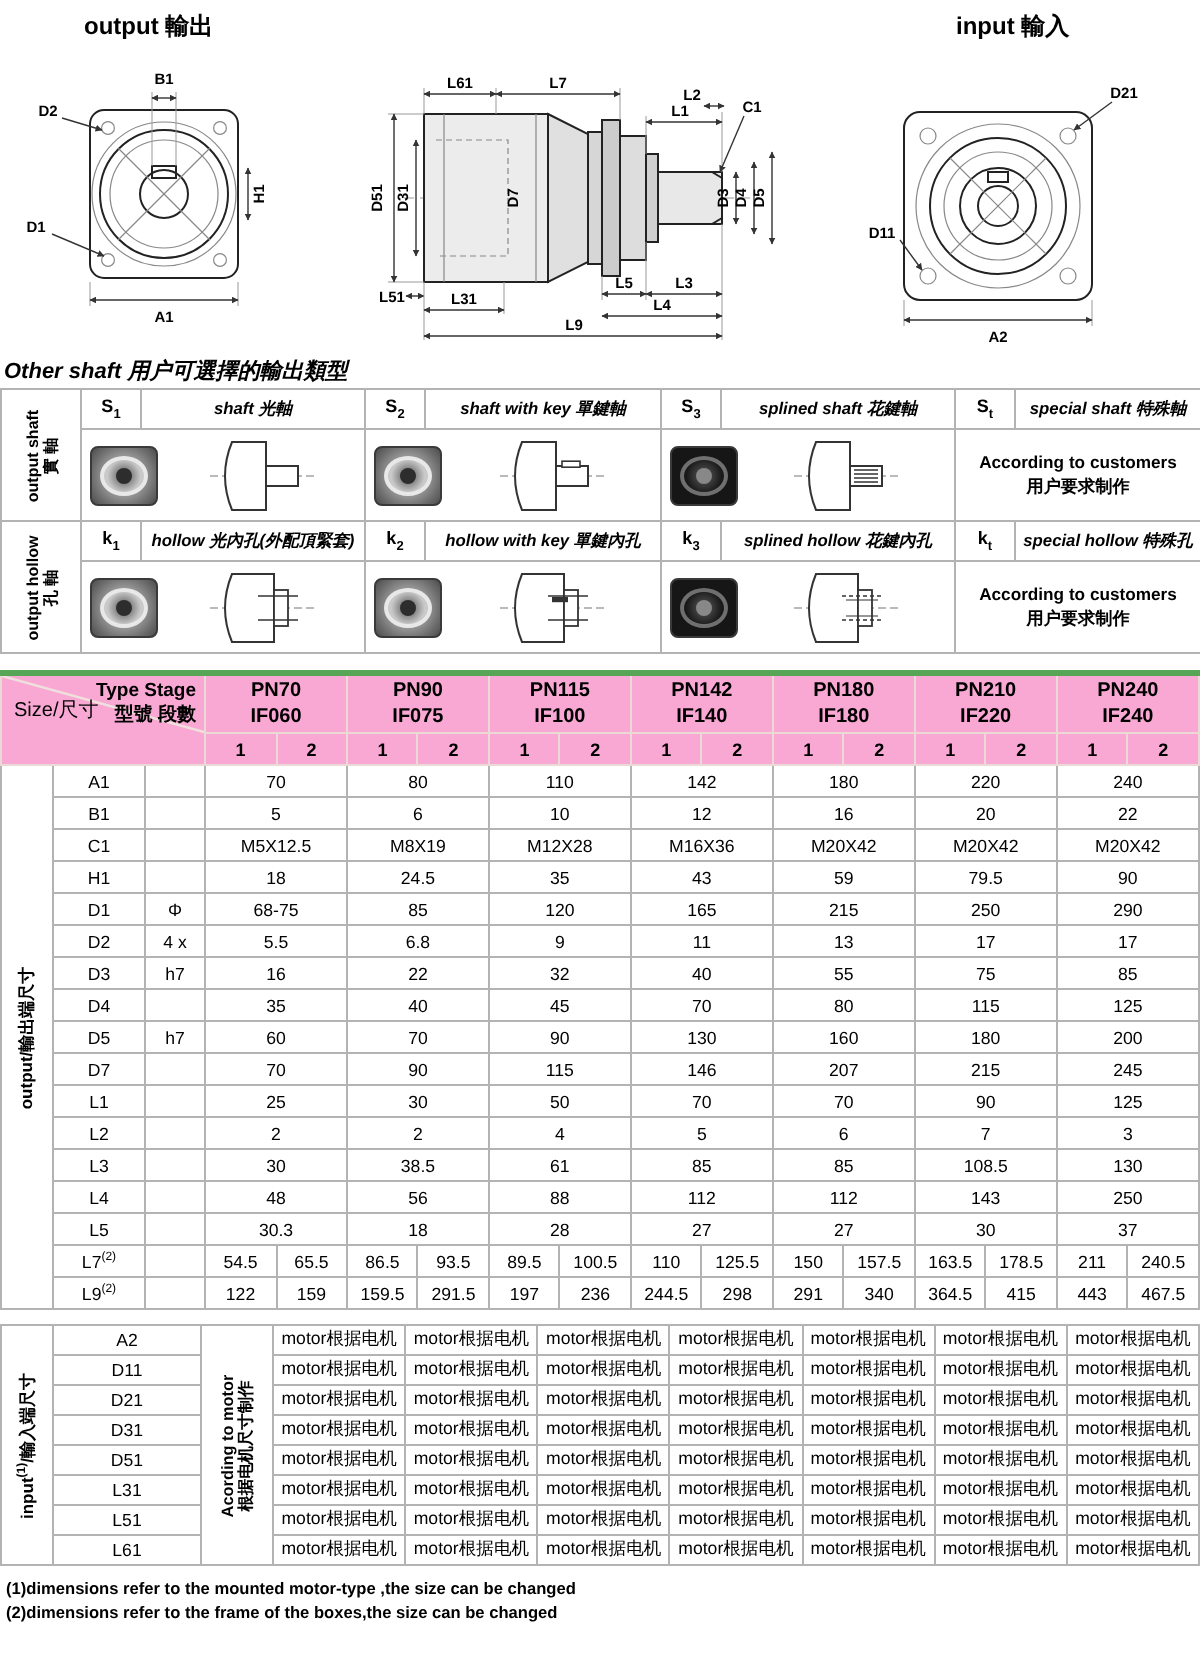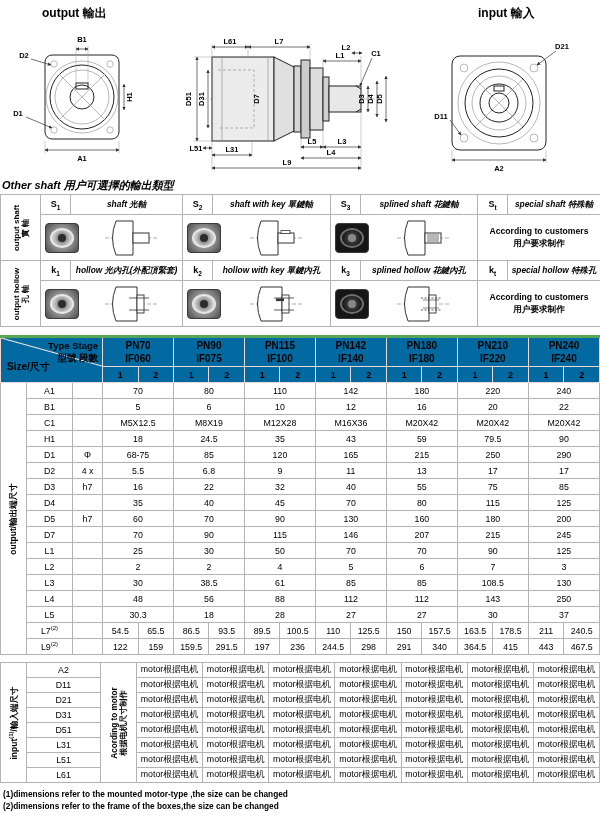--- a/index.html
+++ b/index.html
@@ -37,33 +37,33 @@
   .photo{width:32px;height:28px;border-radius:4px;margin-left:4px;flex:0 0 auto;position:relative;border:1px solid #3a3a3a;background:radial-gradient(circle at 50% 50%, #d8d8d8 15%, #9a9a9a 45%, #6d6d6d 75%, #4c4c4c 100%);}
   .photo .ring{position:absolute;inset:4px;border-radius:50%;border:2px solid #e8e8e8;background:radial-gradient(circle,#7d7d7d 25%, #c9c9c9 65%);}
   .photo .hub{position:absolute;left:50%;top:50%;width:8px;height:8px;border-radius:50%;background:#2d2d2d;transform:translate(-50%,-50%);}
   .photo.dark{background:#161616;}
   .photo.dark .ring{border-color:#6f6f6f;background:radial-gradient(circle,#3f3f3f 30%, #191919 70%);}
   .photo.dark .hub{background:#888;}
   .os-draw{flex:1;display:flex;justify-content:center;align-items:center;}
 
   
   #main-table{border:1px solid #9a9a9a;border-top:3px solid #57a657;margin-top:8px;}
-  #main-table thead th{background:#0369a1;border-color:#ead9d5;margin-left:12px;}
+  #main-table thead th{background:#f9a8d4;border-color:#ead9d5;margin-left:12px;}
   #main-table thead tr.r1{height:30px;}
   #main-table thead tr.r2{height:16px;}
   .model div{font-size:10px;font-weight:bold;line-height:1.3;}
   .stage{font-size:9px;font-weight:bold;}
   #main-table tbody tr{height:16px;}
   #main-table tbody td{font-size:8.8px;}
   .param{font-size:9px;}
   .param sup{font-size:6px;}
   .corner{position:relative;}
   .corner svg{position:absolute;left:0;top:0;}
   .corner-type{position:absolute;right:4px;top:2px;font-size:9.5px;font-weight:bold;text-align:right;line-height:1.25;}
-  .corner-size{position:absolute;left:6px;bottom:8px;font-size:10px;font-weight:bold;}
+  .corner-size{position:absolute;left:6px;bottom:20px;font-size:10px;font-weight:normal;}
   .sec-label{position:relative;}
   .sec-label .rot{font-size:8.5px;font-weight:bold;}
   .sec-label .rot sup{font-size:6px;}
   #input-table{border:1px solid #9a9a9a;margin-top:7px;}
   #input-table tr{height:15px;}
   #input-table td{font-size:8.8px;}
   .motor-note{position:relative;}
   .motor-note .rot{font-size:8.2px;font-weight:bold;}
   .motor-cell{font-size:8.3px;margin-left:48px;}
 

